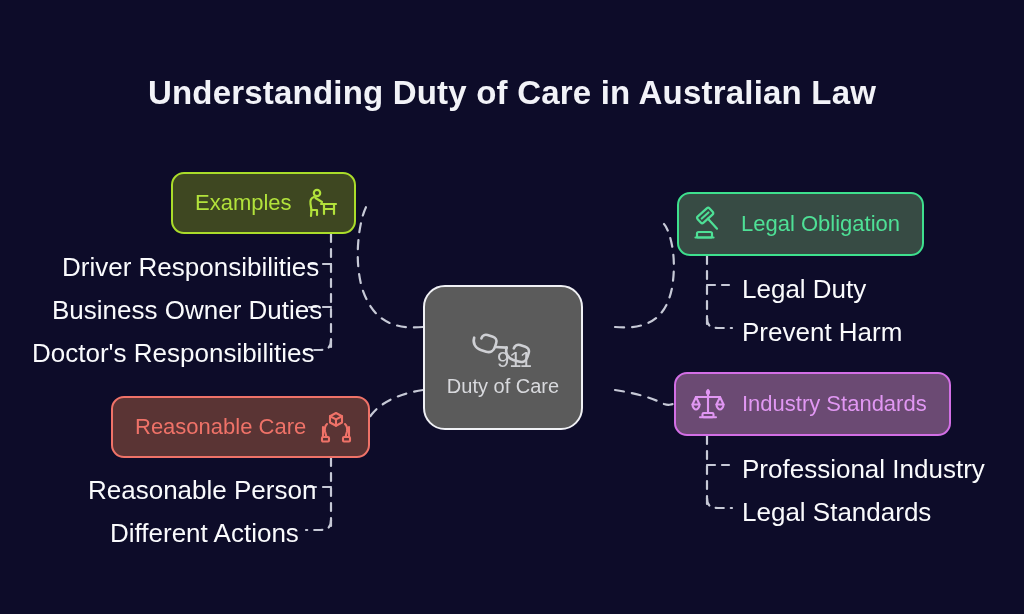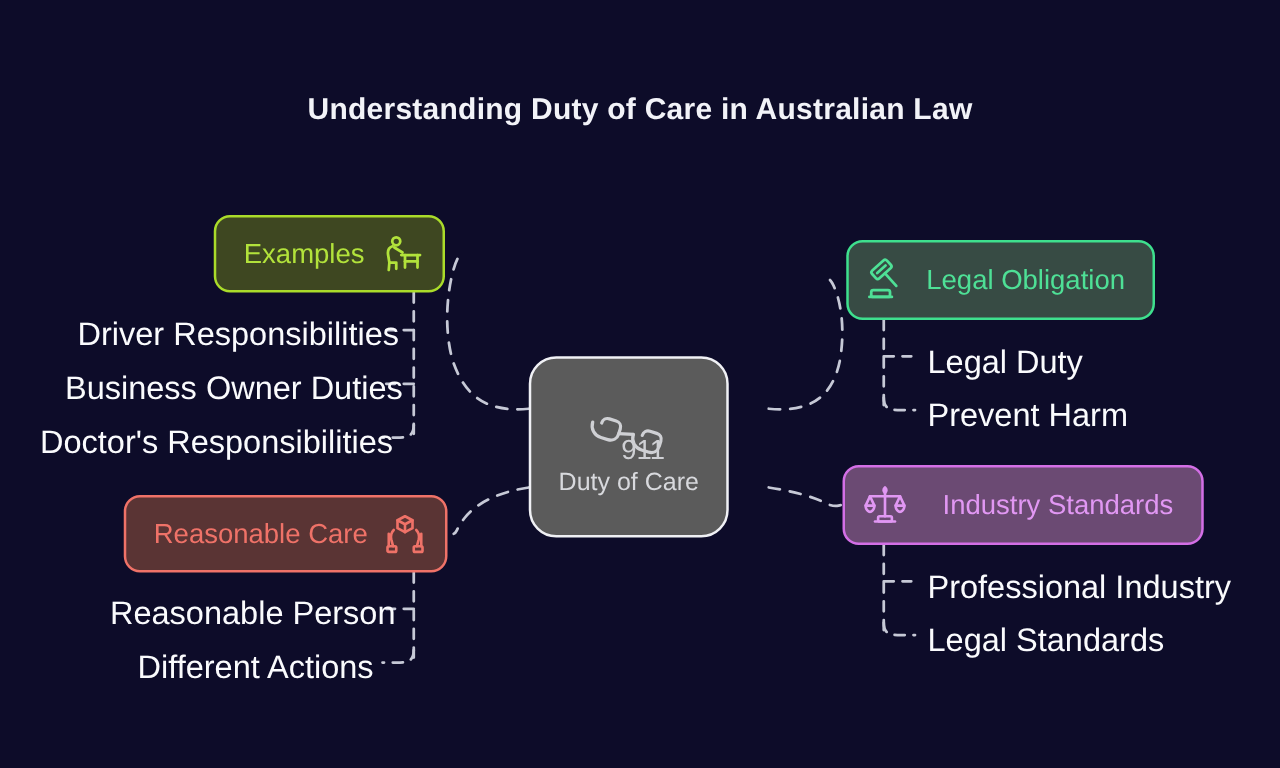--- a/index.html
+++ b/index.html
@@ -23,21 +23,21 @@
     height: 614px;
   }
 
   
   .title {
     position: absolute;
     top: 74px;
     left: 0;
     width: 1024px;
     text-align: center;
-    font-size: 24px;
+    font-size: 33px;
     font-weight: 600;
     color: #f2f3f8;
     letter-spacing: 0.2px;
   }
 
   
   #links {
     position: absolute;
     inset: 0;
     width: 1024px;
@@ -119,21 +119,21 @@
     left: 171px; top: 172px;
     height: 62px;
     padding: 0 14px 0 22px;
     background: #3e4721;
     border-color: #aadc2a;
     gap: 14px;
   }
   #node-examples .label { color: #b2e23b; }
 
   #node-reasonable {
-    left: 99px; top: 396px;
+    left: 111px; top: 396px;
     height: 62px;
     padding: 0 14px 0 22px;
     background: #5a3434;
     border-color: #ef7268;
     gap: 12px;
   }
   #node-reasonable .label { color: #ef7268; }
 
   #node-legal {
     left: 677px; top: 192px;
@@ -144,21 +144,21 @@
     gap: 12px;
   }
   #node-legal .label { color: #4ee096; }
 
   #node-industry {
     left: 674px; top: 372px;
     height: 64px;
     padding: 0 22px 0 14px;
     background: #6b4a73;
     border-color: #d36fe6;
-    gap: 28px;
+    gap: 16px;
   }
   #node-industry .label { color: #e197f3; }
 
   
   .sub {
     position: absolute;
     font-size: 26px;
     color: #fafbfd;
     white-space: nowrap;
     font-weight: 400;

